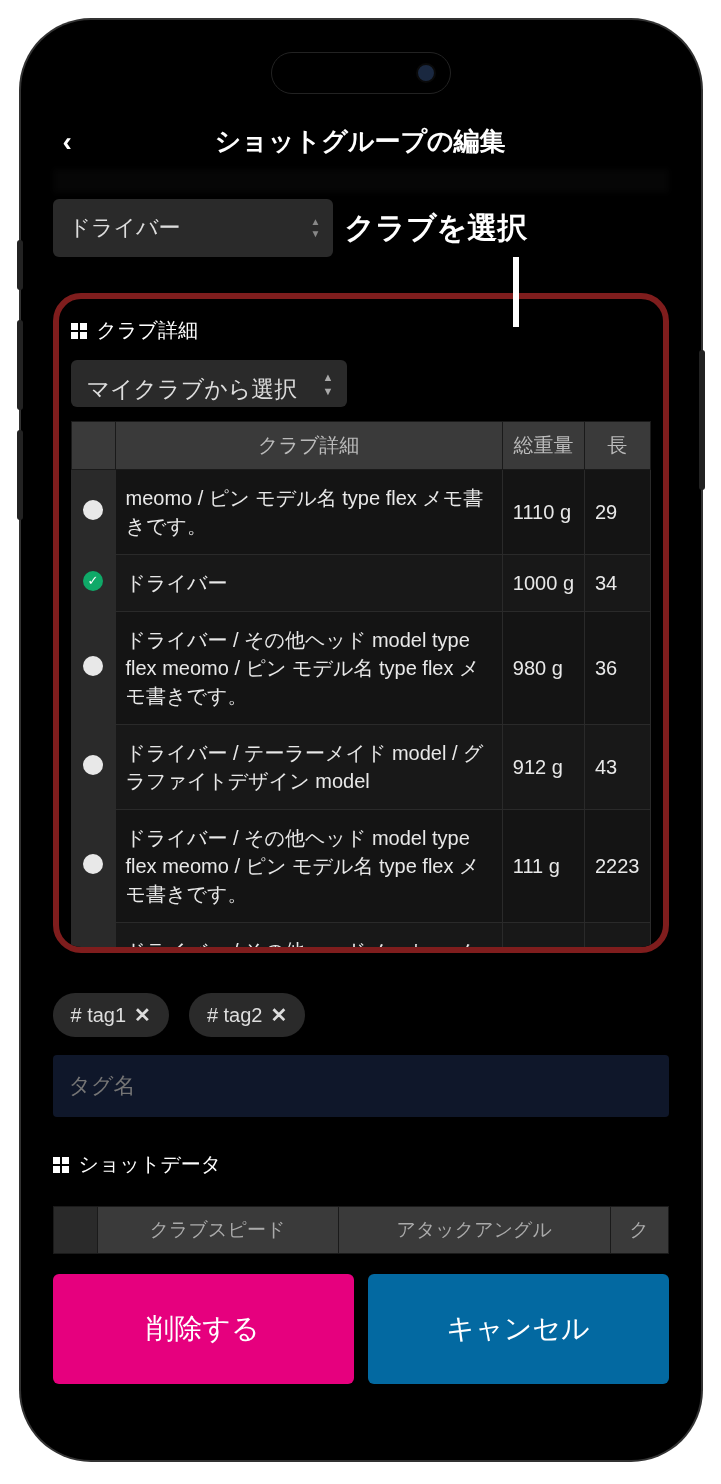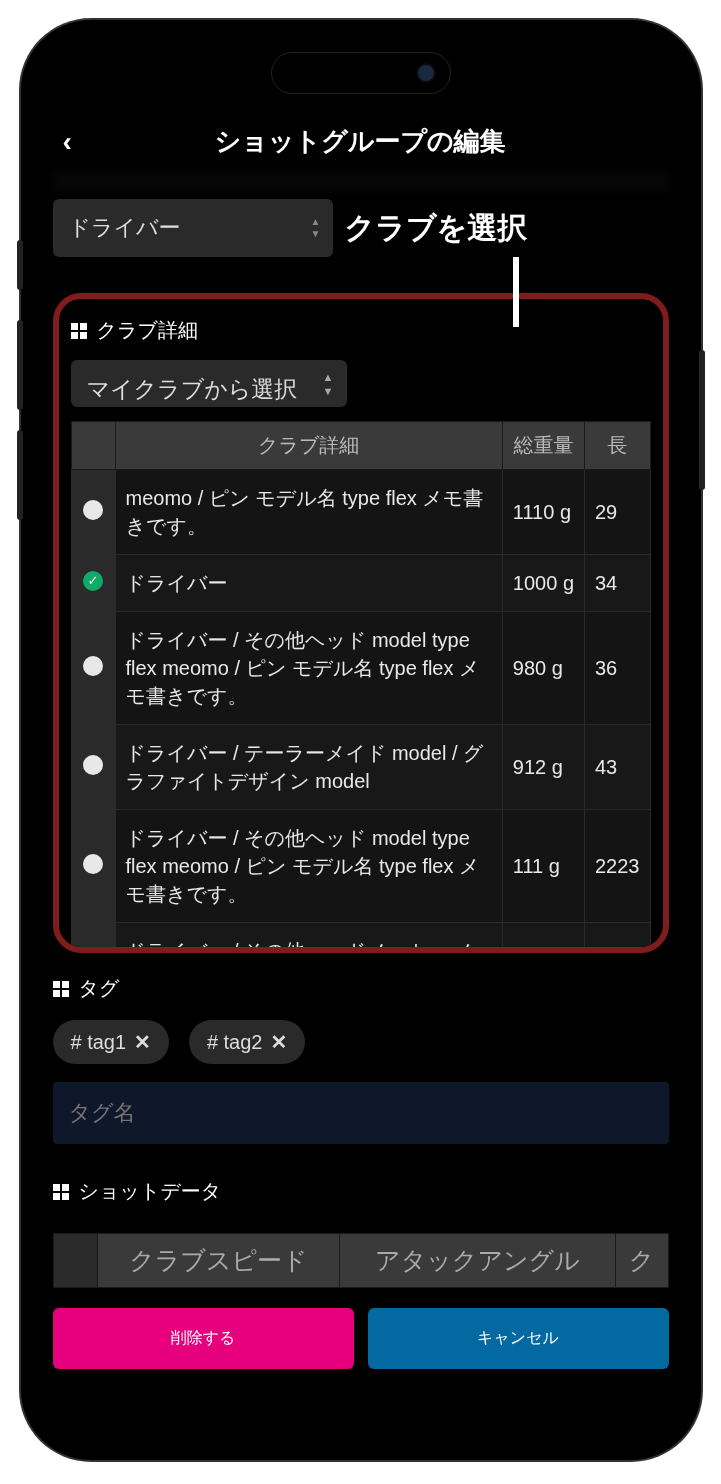--- a/index.html
+++ b/index.html
@@ -238,38 +238,38 @@
   font-size: 22px;
   color: #888;
   width: 100%;
 }
 .shot-head { margin-top: 34px; }
 .shot-tbl { width: 100%; border-collapse: collapse; margin-top: 12px; }
 .shot-tbl th {
   background: #3a3a3a;
   color: #aaa;
   font-weight: 400;
-  font-size: 25px;
+  font-size: 19px;
   padding: 10px 8px;
   border: 1px solid #1a1a1a;
   white-space: nowrap;
 }
 .shot-tbl th:first-child { width: 44px; background: #2a2a2a; }
 
 .btn-row {
   display: flex;
   gap: 14px;
   margin-top: 20px;
 }
 .btn {
   flex: 1;
-  padding: 20px 0;
+  padding: 36px 0;
   border: none;
   border-radius: 6px;
-  font-size: 16px;
+  font-size: 28px;
   color: #fff;
   cursor: pointer;
 }
 .btn.del { background: #e6007e; }
 .btn.cancel { background: #0369a1; }
 .btn.update { background: #0fa968; }
 .update-wrap {
   flex: 1;
   border: 5px solid #fff;
   border-radius: 14px;
@@ -372,29 +372,20 @@
                   <td class="desc-cell">ドライバー / その他ヘッドメーカー メモのその</td>
                   <td class="wt-cell">g</td>
                   <td class="len-cell">c</td>
                 </tr>
               </tbody>
           </table>
         </div>
       </div>
 
       <div class="tags-sec">
-        <div class="section-head">
-          <span class="grid-icon">
-              <span></span>
-              <span></span>
-              <span></span>
-              <span></span>
-            </span>
-          <span>タグ</span>
-        </div>
         <div class="tags-row" id="tags-row">
             <div class="tag-chip">
               <span># tag1</span> 
               <span class="x">✕</span>
             </div>
             <div class="tag-chip">
               <span># tag2</span> 
               <span class="x">✕</span>
             </div>
           </div>

